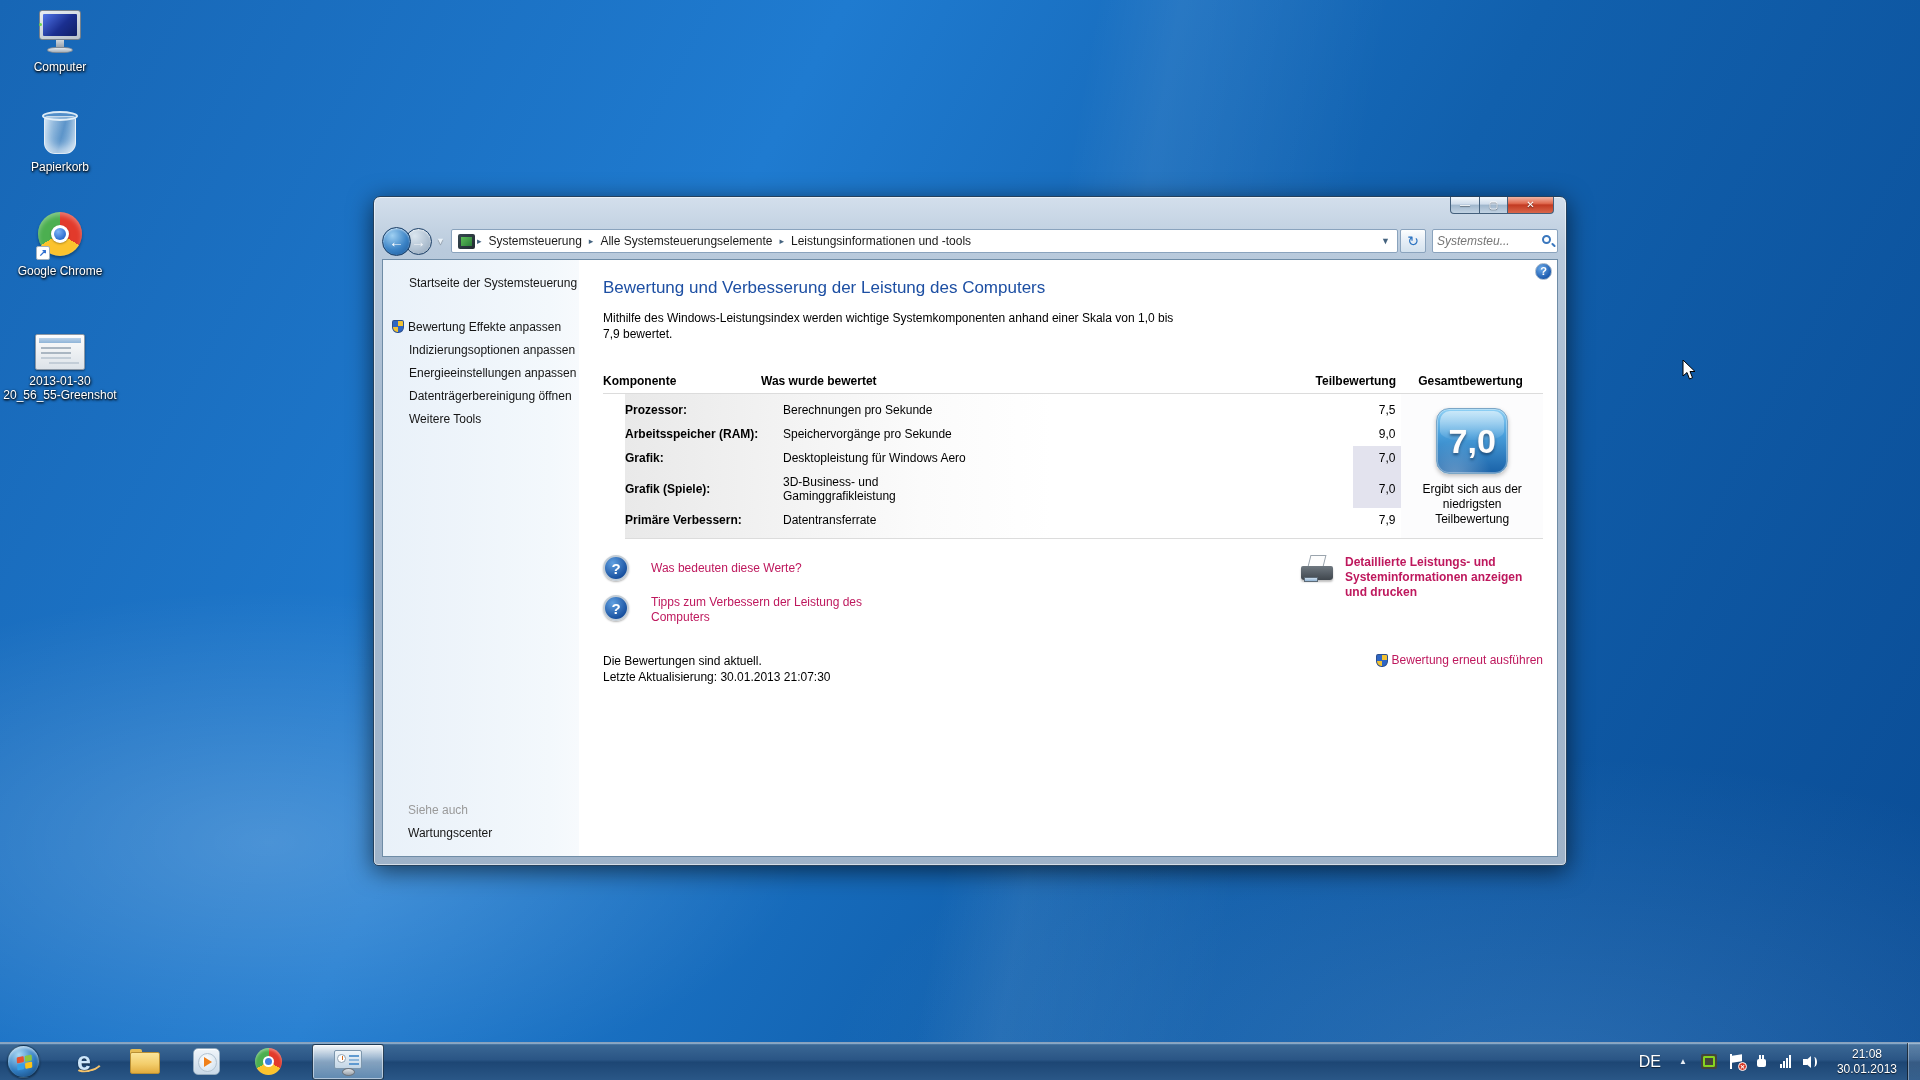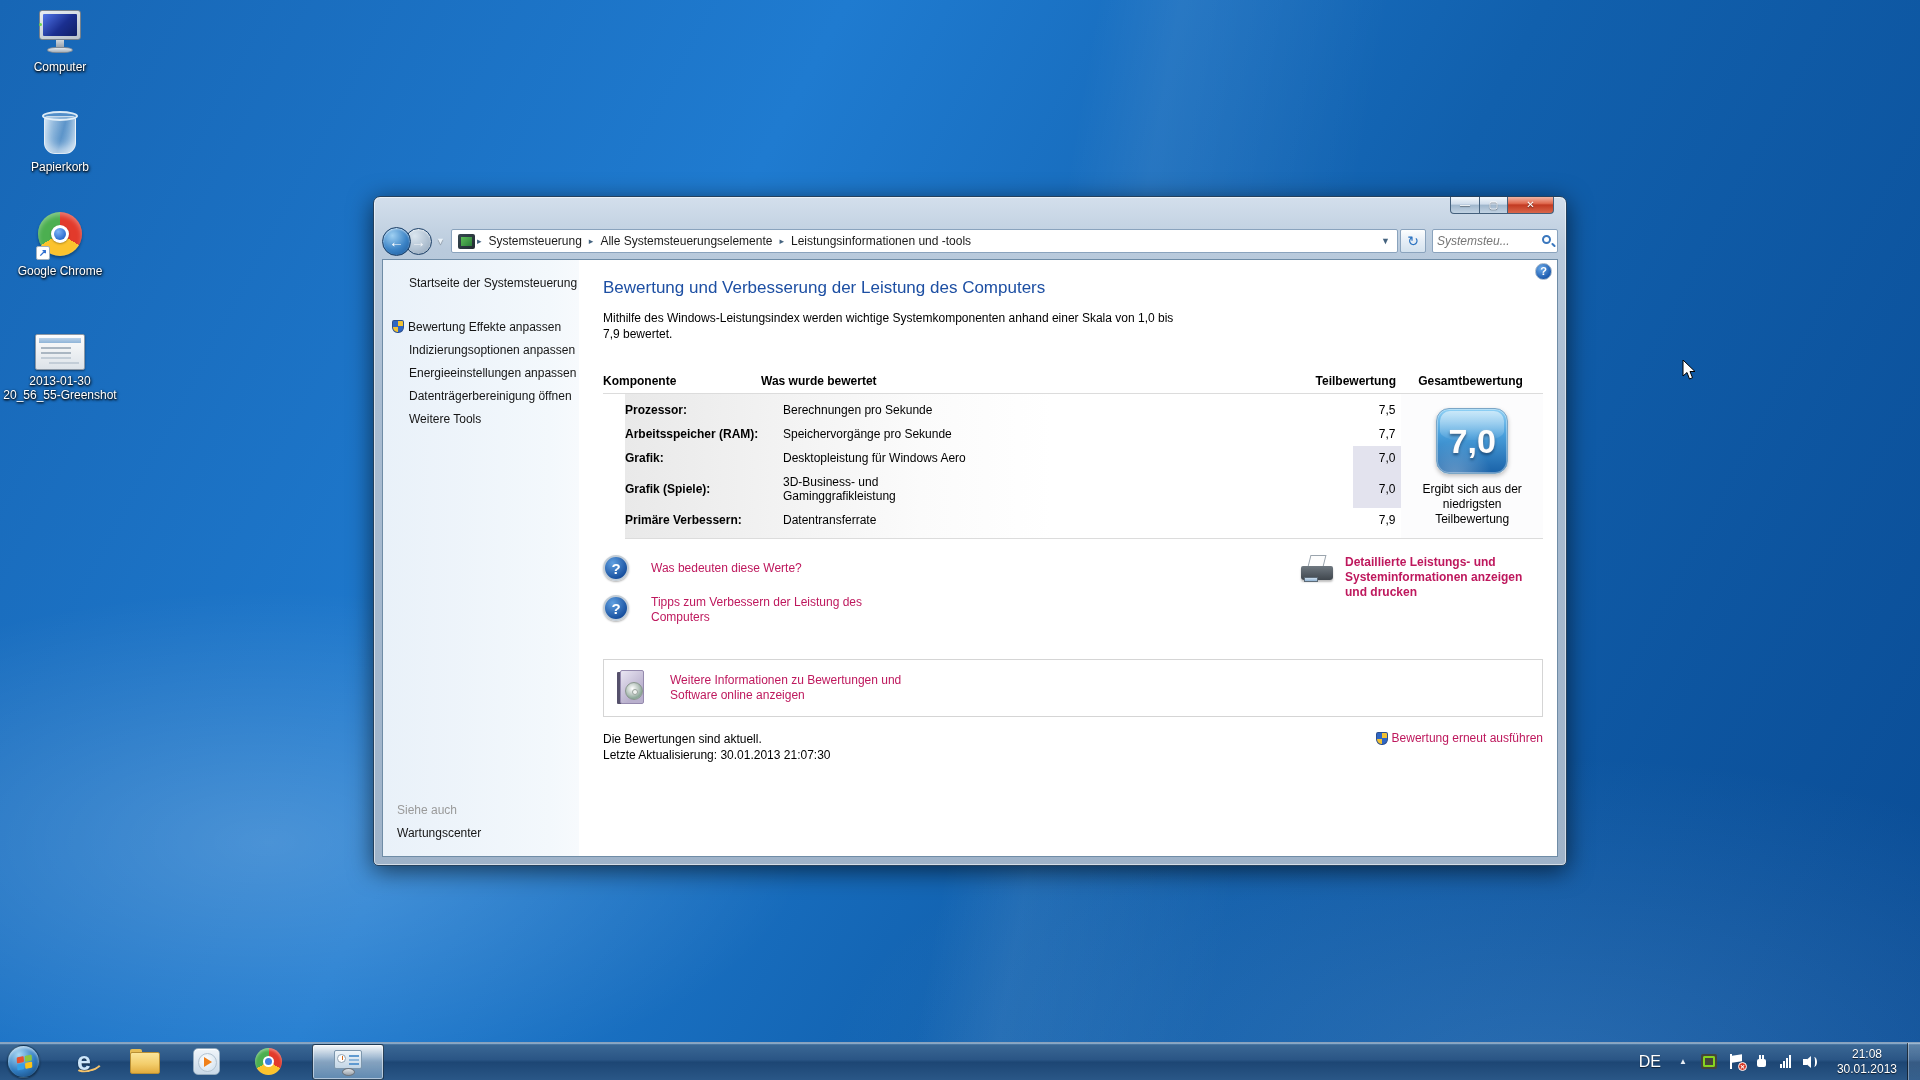--- a/index.html
+++ b/index.html
@@ -107,21 +107,21 @@
   .content { position:absolute; left:8px; right:8px; top:62px; bottom:8px; background:#fff;
     border:1px solid #6f8ca6; display:flex; }
   .sidebar { width:196px; flex:0 0 auto; position:relative;
     background:linear-gradient(90deg,#e9f1f9 0%, #f3f8fc 85%, #f7fafd 100%); padding:16px 0 0 26px; }
   .side-home { color:#151515; margin-bottom:30px; }
   .side-task { color:#151515; margin-bottom:10px; line-height:13px; position:relative; }
   .side-task + .side-task { margin-top:10px; }
   .shield { display:inline-block; width:12px; height:13px; margin:0 4px 0 -17px; vertical-align:-2px;
     background:conic-gradient(#f2c233 0 25%, #2f66c4 0 50%, #f2c233 0 75%, #2f66c4 0 100%);
     border:1px solid #2b4f8e; border-radius:2px 2px 45% 45%; }
-  .see-also { position:absolute; left:14px; bottom:16px; }
+  .see-also { position:absolute; left:25px; bottom:16px; }
   .see-also .hdr { color:#9a9a9a; margin-bottom:9px; }
   .see-also .lnk { color:#151515; }
 
   .main { flex:1 1 auto; position:relative; padding:18px 16px 0 24px; }
   .help-circle { position:absolute; right:7px; top:3px; width:17px; height:17px; border-radius:50%;
     background:radial-gradient(circle at 35% 30%, #6aa9e8, #1d5cb0 70%); border:1px solid #9fb3c8;
     color:#fff; font-weight:bold; font-size:11px; line-height:15px; text-align:center; }
   h1.page-title { font-size:17px; font-weight:normal; color:#1d4fa3; margin-bottom:12px; }
   .intro { max-width:585px; line-height:16px; margin-bottom:26px; }
 
@@ -375,21 +375,21 @@
           <div class="tbody">
             <div class="tleft">
               <div class="trow">
                 <div class="tc comp">Prozessor:</div>
                 <div class="tc desc">Berechnungen pro Sekunde</div>
                 <div class="tc score">7,5</div>
               </div>
               <div class="trow">
                 <div class="tc comp">Arbeitsspeicher (RAM):</div>
                 <div class="tc desc">Speichervorgänge pro Sekunde</div>
-                <div class="tc score">7,7</div>
+                <div class="tc score">9,0</div>
               </div>
               <div class="trow">
                 <div class="tc comp">Grafik:</div>
                 <div class="tc desc">Desktopleistung für Windows Aero</div>
                 <div class="tc score low">7,0</div>
               </div>
               <div class="trow">
                 <div class="tc comp">Grafik (Spiele):</div>
                 <div class="tc desc pre">3D-Business- und
 Gaminggrafikleistung</div>
@@ -424,28 +424,20 @@
           <div class="printblock">
             <div class="printer">
               <div class="paper"></div>
                 <div class="bodyp"></div>
                 <div class="tray"></div>
             </div>
             <a class="link" style="max-width:200px; display:inline-block;">Detaillierte Leistungs- und Systeminformationen anzeigen und drucken</a>
           </div>
         </div>
 
-        <div class="onlinebox">
-          <div class="swbox">
-            <div class="spine"></div>
-              <div class="carton"></div>
-              <div class="disc"></div>
-          </div>
-          <a class="link">Weitere Informationen zu Bewertungen und Software online anzeigen</a>
-        </div>
 
         <div class="statusrow">
           <div>
             <div class="l1">Die Bewertungen sind aktuell.</div>
             <div class="l1">Letzte Aktualisierung: 30.01.2013 21:07:30</div>
           </div>
           <div class="rerun">
             <span class="shield" style="margin-left:0;"></span>
             <a class="link">Bewertung erneut ausführen</a>
           </div>

